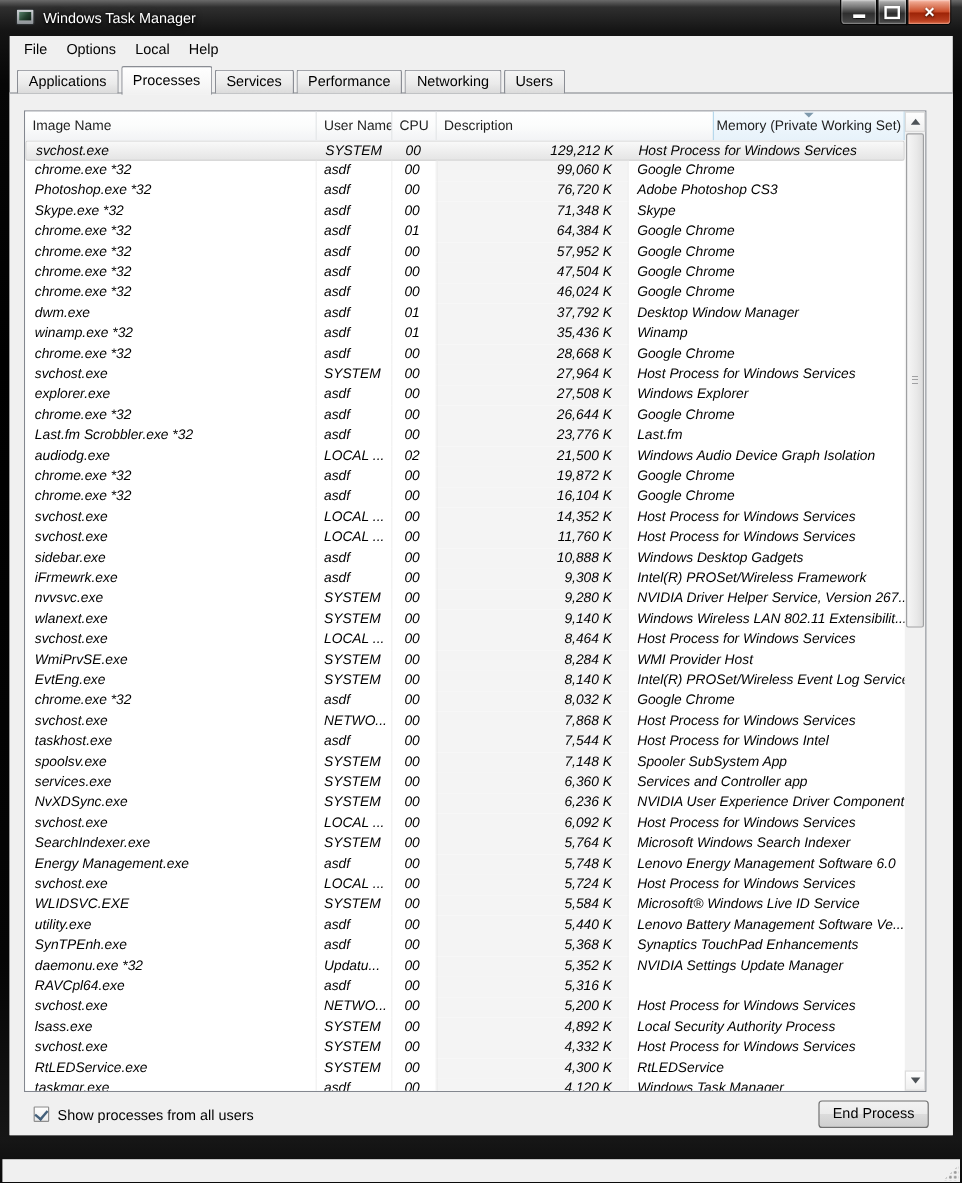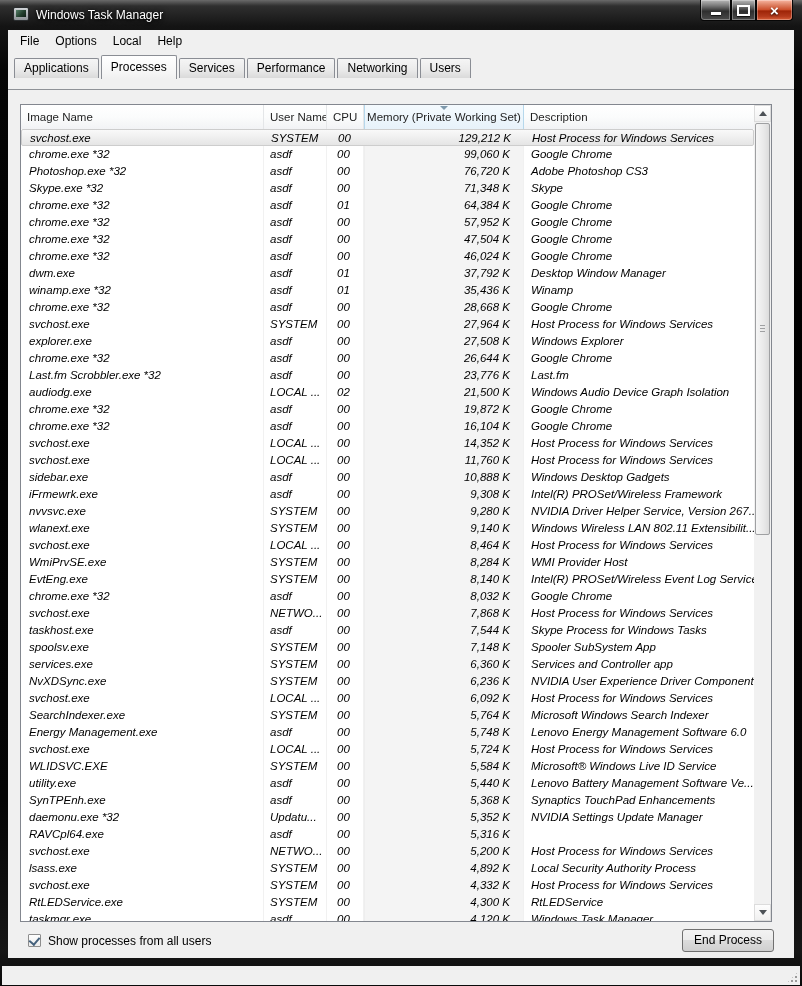--- a/index.html
+++ b/index.html
@@ -26,21 +26,21 @@
   
   .client{position:absolute;left:8px;top:30px;width:786px;height:916px;background:#f0f0f0;}
   .menubar{position:absolute;left:0;top:0;width:100%;height:22px;display:flex;align-items:center;padding-left:4px;box-sizing:border-box;}
   .menu-item{padding:3px 8px;font-size:12px;color:#000;}
   .tabstrip{position:absolute;left:6px;top:25px;height:23px;display:flex;align-items:flex-end;z-index:5;}
   .tab{box-sizing:border-box;height:20px;line-height:18px;padding:0 9px;font-size:12px;color:#000;
     background:linear-gradient(180deg,#f5f5f5,#ebebeb 55%,#dadada);
     border:1px solid #8a8d94;border-bottom:none;border-radius:2px 2px 0 0;margin-right:2px;}
   .tab.active{height:24px;line-height:22px;margin-bottom:-1px;z-index:6;position:relative;
     background:linear-gradient(180deg,#ffffff,#f6f6f6 70%,#f0f0f0);}
-  .tabpanel{position:absolute;left:0;top:59px;width:786px;height:869px;background:#f0f0f0;border-top:1px solid #8f9297;box-sizing:border-box;z-index:1;}
+  .tabpanel{position:absolute;left:0;top:47px;width:786px;height:869px;background:#f0f0f0;border-top:1px solid #8f9297;box-sizing:border-box;z-index:1;}
   
   .listview{position:absolute;left:12px;top:14px;width:752px;height:818px;background:#fff;border:1px solid #83878f;box-sizing:border-box;}
   .lv-header{position:absolute;left:0;top:0;right:17px;height:24px;display:flex;
     background:linear-gradient(180deg,#ffffff,#fbfcfc 50%,#f2f3f5);border-bottom:1px solid #dadde0;}
   .hcell{box-sizing:border-box;padding:6px 0 0 6px;font-size:11.5px;color:#1e1e1e;border-right:1px solid #e4e6e8;white-space:nowrap;overflow:hidden;}
   .hcell.image{width:243px;}
   .hcell.user{width:63px;}
   .hcell.cpu{width:37px;}
   .hcell.mem{width:160px;text-align:center;padding-left:0;position:relative;
     background:linear-gradient(180deg,#f4fafe,#e7f2fa);border-left:1px solid #b6d8ec;border-right:1px solid #b6d8ec;}
@@ -129,25 +129,25 @@
         <div class="tab">Users</div>
       </div>
 
     <div class="tabpanel">
 
       <div class="listview">
         <div class="lv-header">
           <div class="hcell image">Image Name</div>
           <div class="hcell user">User Name</div>
           <div class="hcell cpu">CPU</div>
+          <div class="hcell desc">Description</div>
           <div class="hcell mem">
             <div class="sort-arrow"></div>
             <span>Memory (Private Working Set)</span>
           </div>
-          <div class="hcell desc">Description</div>
         </div>
         <div class="lv-body">
             <div class="row selected">
               <div class="cell image">svchost.exe</div>
               <div class="cell user">SYSTEM</div>
               <div class="cell cpu">00</div>
               <div class="cell mem">129,212 K</div>
               <div class="cell desc">Host Process for Windows Services</div>
             </div>
             <div class="row">
@@ -344,21 +344,21 @@
               <div class="cell user">NETWO...</div>
               <div class="cell cpu">00</div>
               <div class="cell mem">7,868 K</div>
               <div class="cell desc">Host Process for Windows Services</div>
             </div>
             <div class="row">
               <div class="cell image">taskhost.exe</div>
               <div class="cell user">asdf</div>
               <div class="cell cpu">00</div>
               <div class="cell mem">7,544 K</div>
-              <div class="cell desc">Skype Process for Windows Tasks</div>
+              <div class="cell desc">Host Process for Windows Intel</div>
             </div>
             <div class="row">
               <div class="cell image">spoolsv.exe</div>
               <div class="cell user">SYSTEM</div>
               <div class="cell cpu">00</div>
               <div class="cell mem">7,148 K</div>
               <div class="cell desc">Spooler SubSystem App</div>
             </div>
             <div class="row">
               <div class="cell image">services.exe</div>

